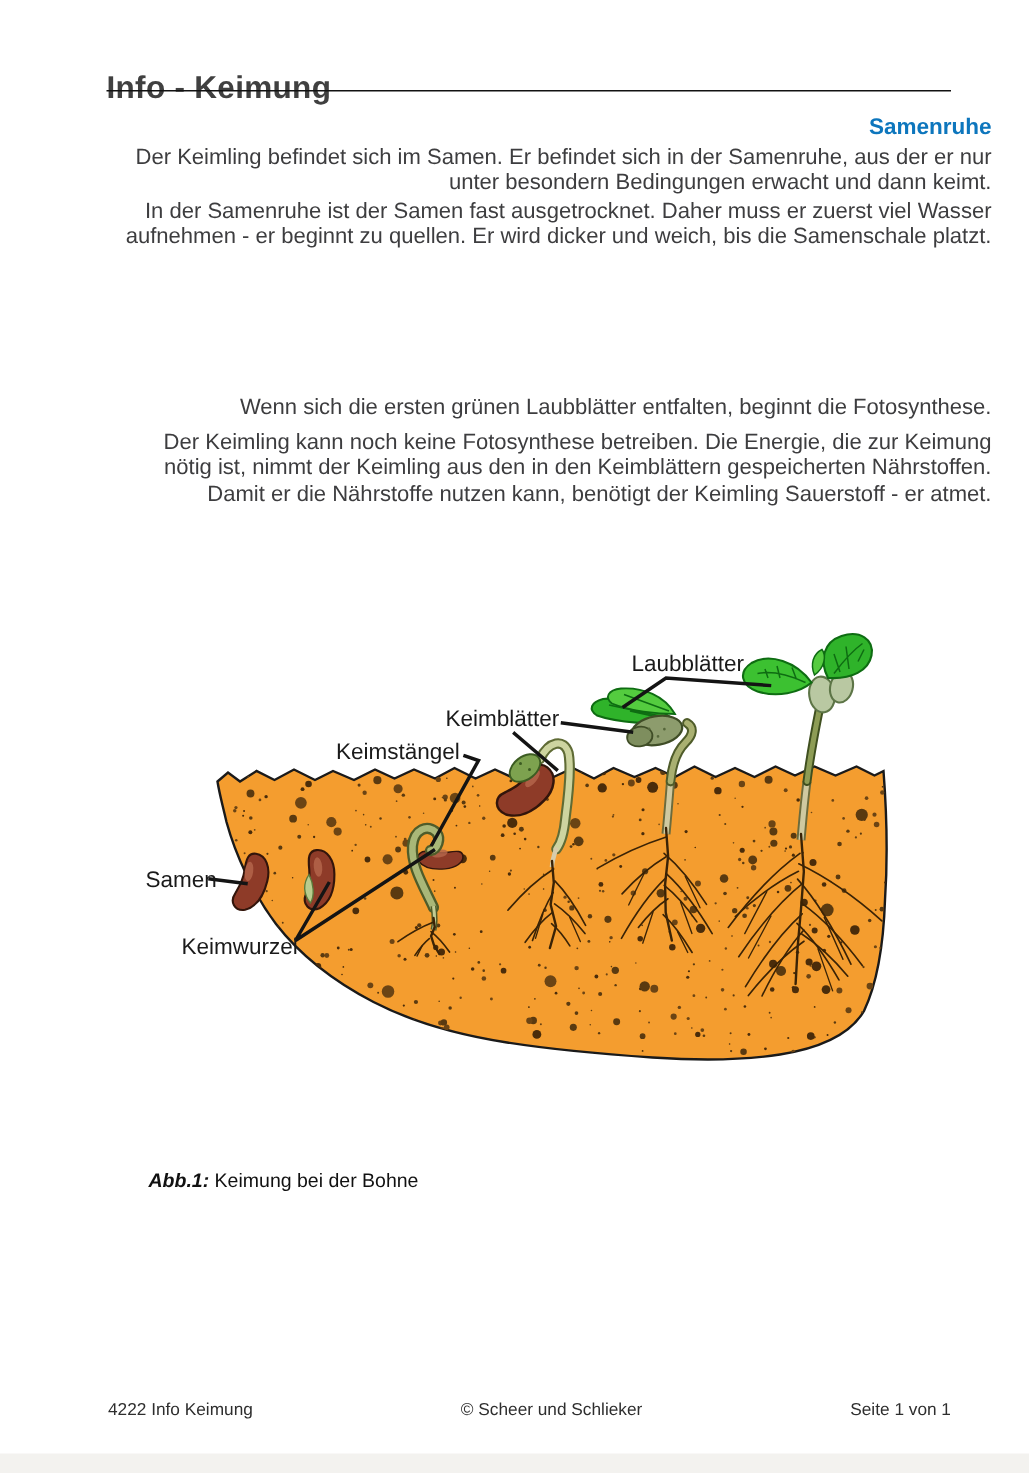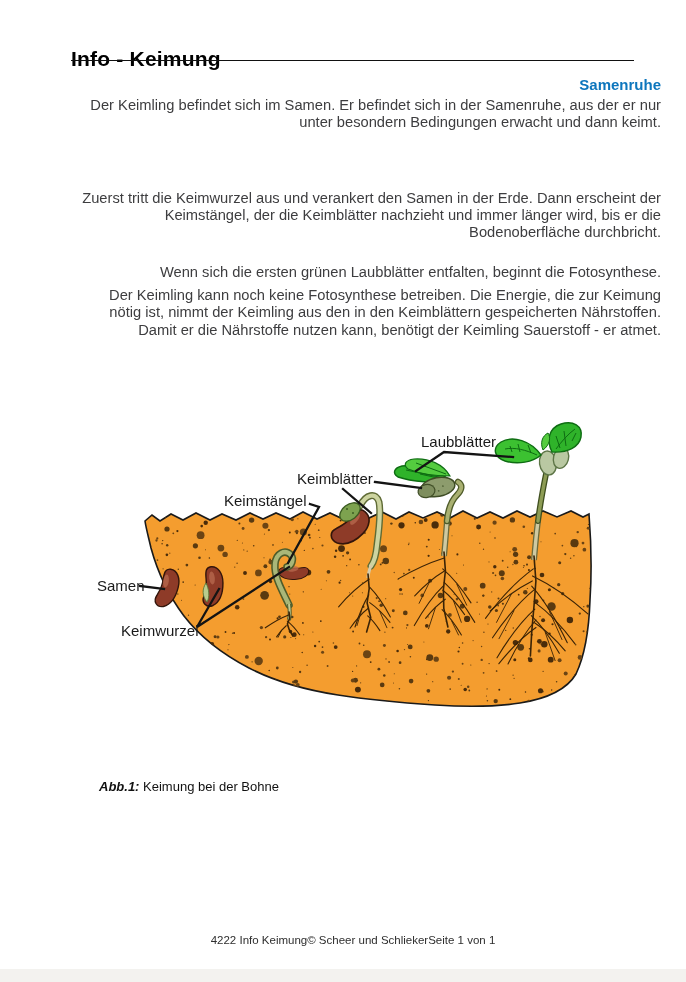--- a/index.html
+++ b/index.html
@@ -2,21 +2,21 @@
 <html><head>
 <meta charset="utf-8">
 <style>
   html,body{margin:0;padding:0;}
   body{
     width:686px;height:982px;position:relative;background:#ffffff;
     font-family:"Liberation Sans",sans-serif;overflow:hidden;
   }
   .page-title{
     position:absolute;left:71px;top:33px;font-size:21px;font-weight:bold;
-    color:#000000;letter-spacing:.2px;
+    color:#404040;letter-spacing:.2px;
   }
   .title-rule{
     position:absolute;left:71px;top:60px;width:563px;height:0;
     border-top:1.6px solid #111;
   }
   .section{position:absolute;left:77px;width:584px;text-align:right;}
   .sec-heading{
     font-size:15px;font-weight:bold;color:#0d76bd;margin:0 0 4px 0;line-height:17px;
   }
   .sec-body{
@@ -27,40 +27,40 @@
   .figure-svg{position:absolute;left:0;top:420px;width:686px;height:300px;}
   .fig-label{
     font-size:15px;fill:#1a1a1a;font-family:"Liberation Sans",sans-serif;
   }
   .leader{stroke:#141414;stroke-width:2.3;fill:none;stroke-linecap:square;}
   .seed{fill:#8e3b28;stroke:#33150b;stroke-width:1.4;}
   .caption{position:absolute;left:99px;top:779px;font-size:13px;color:#111;}
   .caption b{font-weight:bold;font-style:italic;}
   .footer{
     position:absolute;left:72px;top:934px;width:562px;font-size:11.5px;color:#2e2e2e;
-    display:flex;justify-content:center;
+    display:flex;justify-content:space-between;
   }
   .bottom-strip{
     position:absolute;left:0;top:969px;width:686px;height:13px;background:#f3f2ef;
   }
 </style>
 </head>
 <body>
 
 <h1 class="page-title">Info - Keimung</h1>
 <div class="title-rule"></div>
 
 <div class="section" id="sec-0">
   <h2 class="sec-heading">Samenruhe</h2>
   <p class="sec-body">Der Keimling befindet sich im Samen. Er befindet sich in der Samenruhe, aus der er nur unter besondern Bedingungen erwacht und dann keimt.</p>
 </div>
 <div class="section" id="sec-1">
+  <p class="sec-body">In der Samenruhe ist der Samen fast ausgetrocknet. Daher muss er zuerst viel Wasser aufnehmen - er beginnt zu quellen. Er wird dicker und weich, bis die Samenschale platzt.</p>
 </div>
 <div class="section" id="sec-2">
-  <p class="sec-body">Zuerst tritt die Keimwurzel aus und verankert den Samen in der Erde. Dann erscheint der Keimstängel, der die Keimblätter nachzieht und immer länger wird, bis er die Bodenoberfläche durchbricht.</p>
 </div>
 <div class="section" id="sec-3">
   <p class="sec-body">Wenn sich die ersten grünen Laubblätter entfalten, beginnt die Fotosynthese.</p>
   <p class="sec-body">Der Keimling kann noch keine Fotosynthese betreiben. Die Energie, die zur Keimung nötig ist, nimmt der Keimling aus den in den Keimblättern gespeicherten Nährstoffen. Damit er die Nährstoffe nutzen kann, benötigt der Keimling Sauerstoff - er atmet.</p>
 </div>
 
 <svg class="figure-svg" viewBox="0 420 686 300">
   <defs>
     <path id="soil-shape" d="M 145,521
       L 152,515 160,521 171,514 183,520 196,513 210,520 222,514 236,520 250,513 263,519

